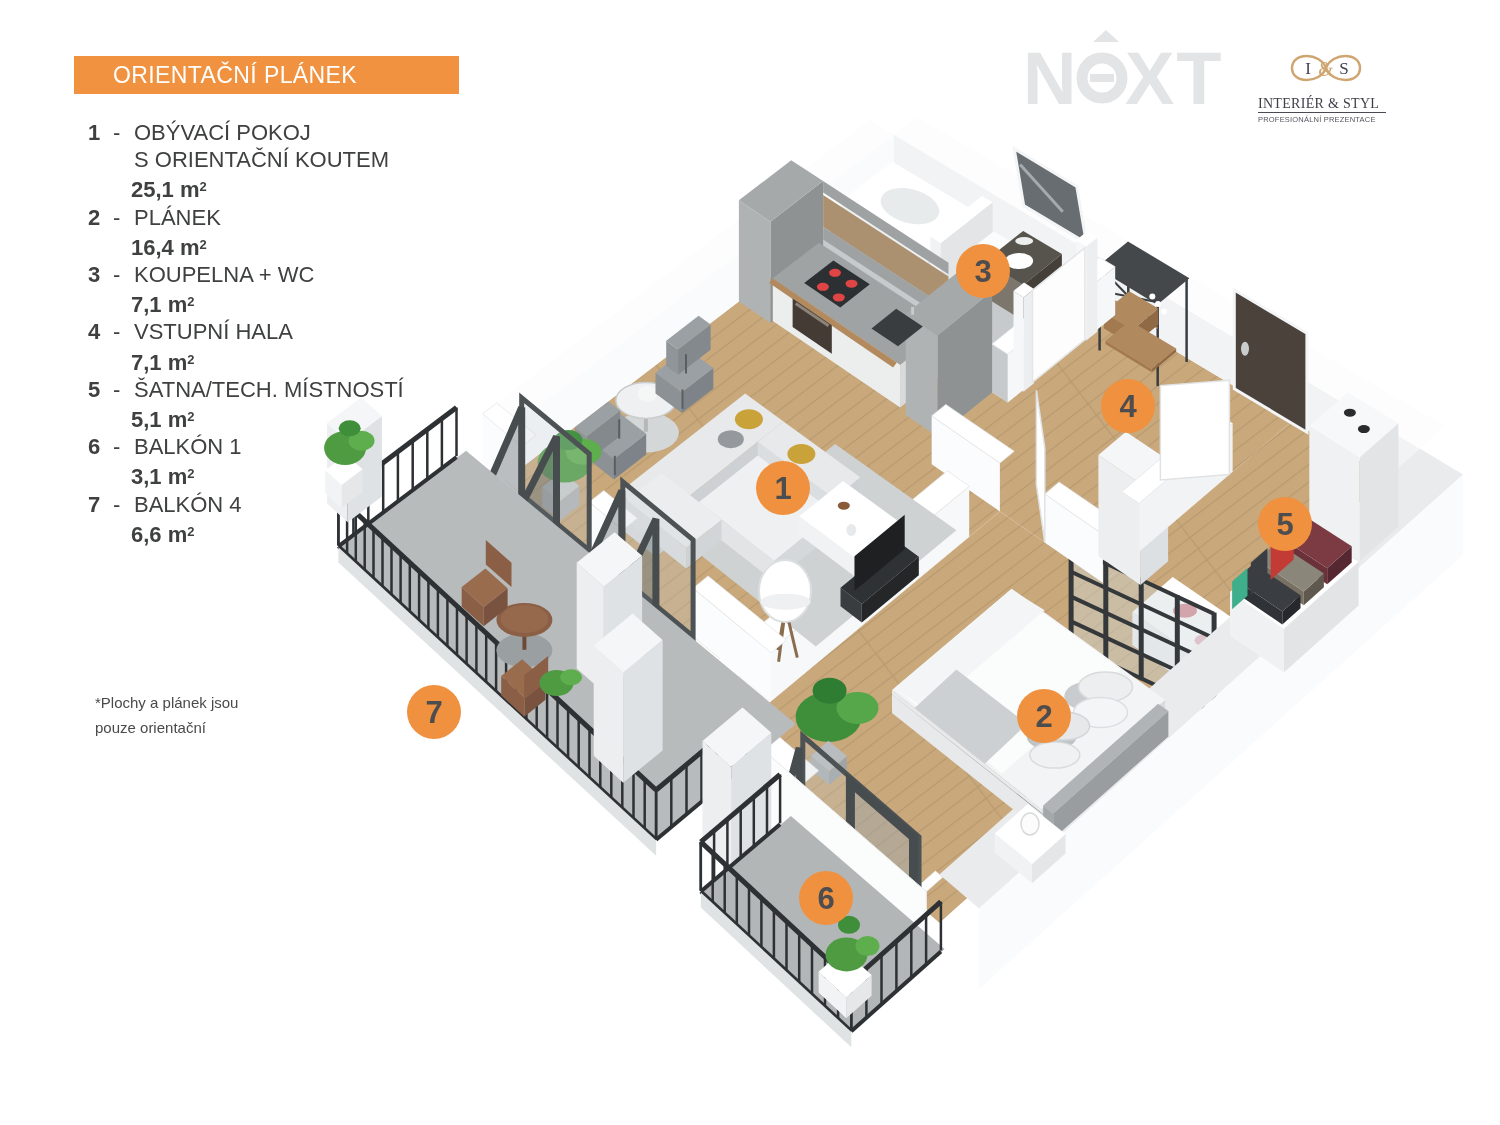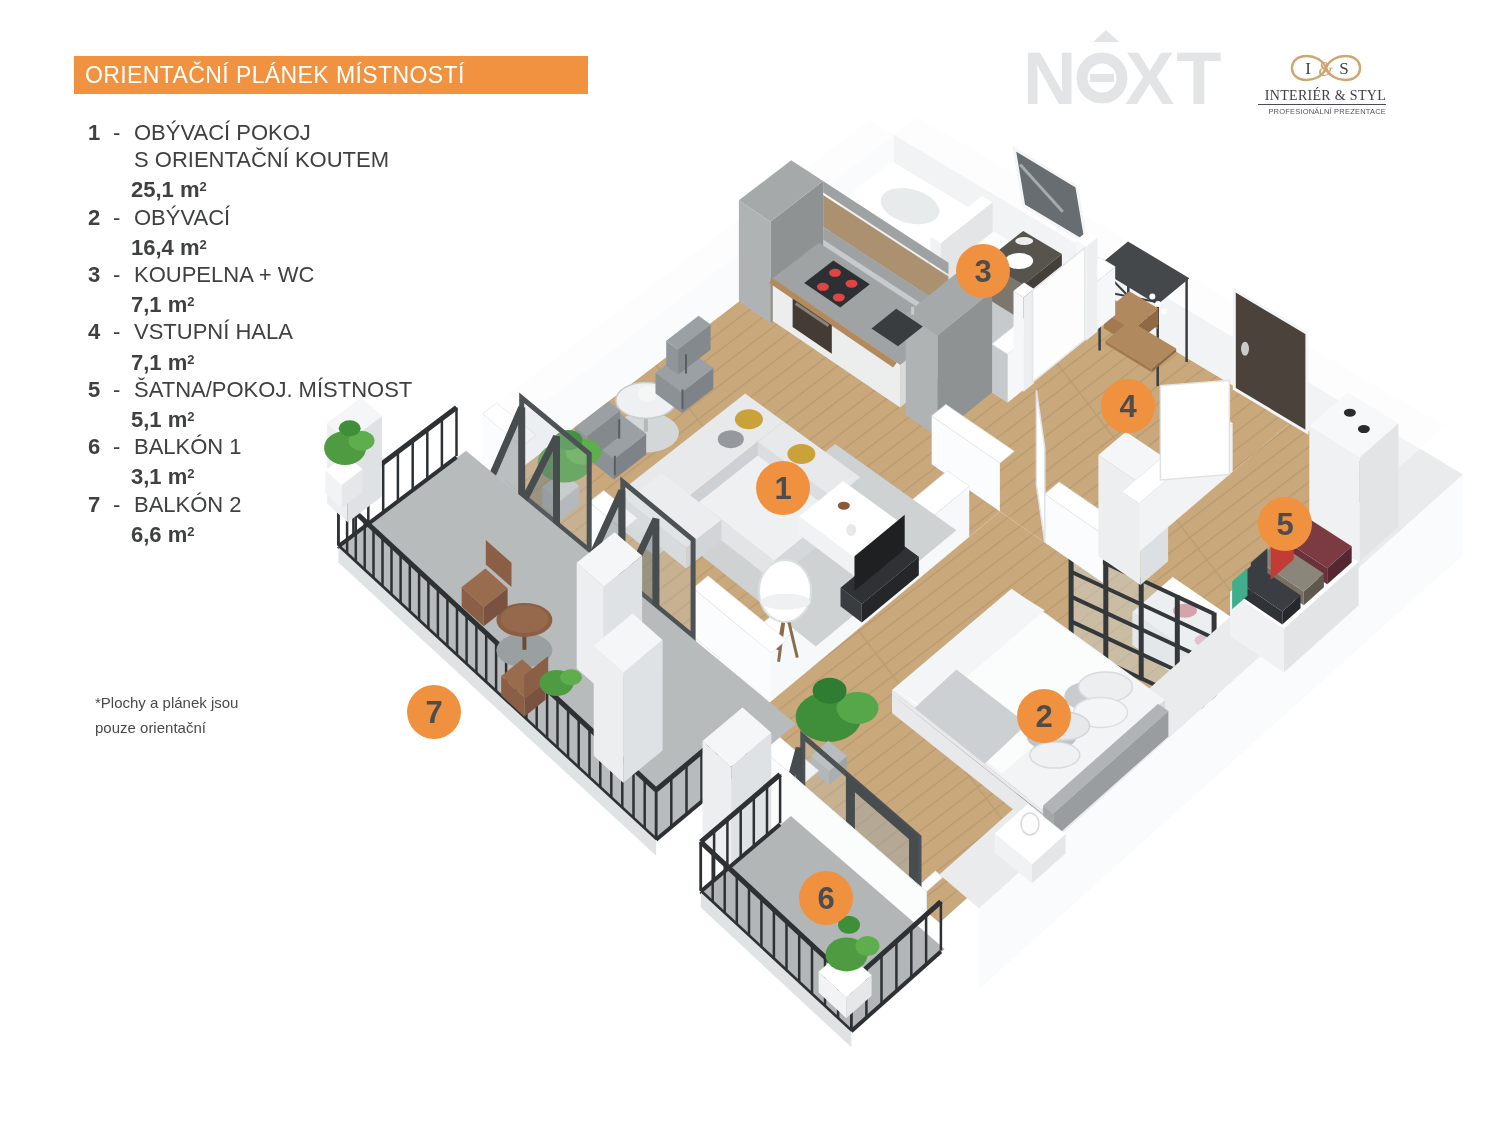--- a/index.html
+++ b/index.html
@@ -5,88 +5,88 @@
 #page{position:relative;width:1500px;height:1125px;background:#ffffff;overflow:hidden;font-family:"Liberation Sans",sans-serif;}
 .row{display:flex;font-size:22px;line-height:27.2px;color:#3f4040;}
 .num{width:25px;font-weight:bold;}
 .dash{width:21px;}
 .area{font-weight:bold;margin-left:43px;line-height:27.2px;font-size:22px;color:#3f4040;}
 sup{font-size:13px;vertical-align:6px;}
 </style></head>
 <body>
 <div id="page">
 
-<div style="position:absolute;left:74px;top:56px;width:514px;height:38px;background:#f0923f;color:#ffffff;font-size:23px;letter-spacing:0.4px;line-height:39px;padding-left:11px;box-sizing:border-box;">ORIENTAČNÍ PLÁNEK MÍSTNOSTÍ</div>
+<div style="position:absolute;left:74px;top:56px;width:385px;height:38px;background:#f0923f;color:#ffffff;font-size:23px;letter-spacing:0.4px;line-height:39px;padding-left:39px;box-sizing:border-box;">ORIENTAČNÍ PLÁNEK MÍSTNOSTÍ</div>
 
 <svg style="position:absolute;left:1015px;top:20px;" width="240" height="100" viewBox="0 0 240 100">
 <text x="8" y="84" font-family="Liberation Sans,sans-serif" font-size="74" font-weight="bold" fill="#e3e4e5" letter-spacing="2">N</text>
 <circle cx="87" cy="58" r="20" fill="none" stroke="#e3e4e5" stroke-width="11"></circle>
 <rect x="75" y="54" width="24" height="8" fill="#e3e4e5"></rect>
 <polygon points="78,22 91,10 104,22" fill="#e3e4e5"></polygon>
 <text x="110" y="84" font-family="Liberation Sans,sans-serif" font-size="74" font-weight="bold" fill="#e3e4e5" letter-spacing="2">XT</text>
 </svg>
 
 <svg style="position:absolute;left:1248px;top:40px;" width="180" height="70" viewBox="0 0 180 70">
 <path d="M 78 28 C 72 12, 44 12, 44 28 C 44 44, 72 44, 78 28 C 84 12, 112 12, 112 28 C 112 44, 84 44, 78 28" fill="none" stroke="#cfa671" stroke-width="2.5"></path>
 <text x="60" y="34" font-size="17" fill="#45454f" text-anchor="middle" font-family="Liberation Serif,serif">I</text>
 <text x="78" y="36" font-size="20" fill="#cfa671" text-anchor="middle" font-family="Liberation Serif,serif">&amp;</text>
 <text x="96" y="34" font-size="17" fill="#45454f" text-anchor="middle" font-family="Liberation Serif,serif">S</text>
 </svg>
-<div style="position:absolute;left:1258px;top:88px;width:128px;text-align:right;">
+<div style="position:absolute;left:1258px;top:96px;width:128px;text-align:left;">
 <div style="font-size:14px;color:#3e3e48;font-family:'Liberation Serif',serif;letter-spacing:0.3px;white-space:nowrap;">INTERIÉR &amp; STYL</div>
 <div style="border-top:1.5px solid #4a4a54;margin-top:0px;"></div>
 <div style="font-size:7.5px;color:#55555f;letter-spacing:0.2px;margin-top:2px;white-space:nowrap;">PROFESIONÁLNÍ PREZENTACE</div>
 </div>
 
 <div style="position:absolute;left:88px;top:119px;">
 <div class="row">
         <span class="num">1</span>
         <span class="dash">-</span>
         <span>OBÝVACÍ POKOJ</span>
       </div>
 <div class="row">
         <span class="num"></span>
         <span class="dash"></span>
         <span>S ORIENTAČNÍ KOUTEM</span>
       </div>
 <div class="area">25,1 m<sup>2</sup></div>
 <div class="row">
         <span class="num">2</span>
         <span class="dash">-</span>
-        <span>OBÝVACÍ</span>
+        <span>PLÁNEK</span>
       </div>
 <div class="area">16,4 m<sup>2</sup></div>
 <div class="row">
         <span class="num">3</span>
         <span class="dash">-</span>
         <span>KOUPELNA + WC</span>
       </div>
 <div class="area">7,1 m<sup>2</sup></div>
 <div class="row">
         <span class="num">4</span>
         <span class="dash">-</span>
         <span>VSTUPNÍ HALA</span>
       </div>
 <div class="area">7,1 m<sup>2</sup></div>
 <div class="row">
         <span class="num">5</span>
         <span class="dash">-</span>
-        <span>ŠATNA/POKOJ. MÍSTNOST</span>
+        <span>ŠATNA/TECH. MÍSTNOSTÍ</span>
       </div>
 <div class="area">5,1 m<sup>2</sup></div>
 <div class="row">
         <span class="num">6</span>
         <span class="dash">-</span>
         <span>BALKÓN 1</span>
       </div>
 <div class="area">3,1 m<sup>2</sup></div>
 <div class="row">
         <span class="num">7</span>
         <span class="dash">-</span>
-        <span>BALKÓN 2</span>
+        <span>BALKÓN 4</span>
       </div>
 <div class="area">6,6 m<sup>2</sup></div>
 </div>
 
 <div style="position:absolute;left:95px;top:690px;font-size:15px;color:#4a4a4a;line-height:25px;">*Plochy  a plánek jsou<br>pouze orientační</div>
 
 <svg width="1500" height="1125" viewBox="0 0 1500 1125" style="position:absolute;left:0;top:0;">
 <defs>
 <pattern id="wood" width="900" height="14" patternUnits="userSpaceOnUse" patternTransform="rotate(-37.3 0 0)">
 <rect width="900" height="14" fill="#c9a87c"></rect>

